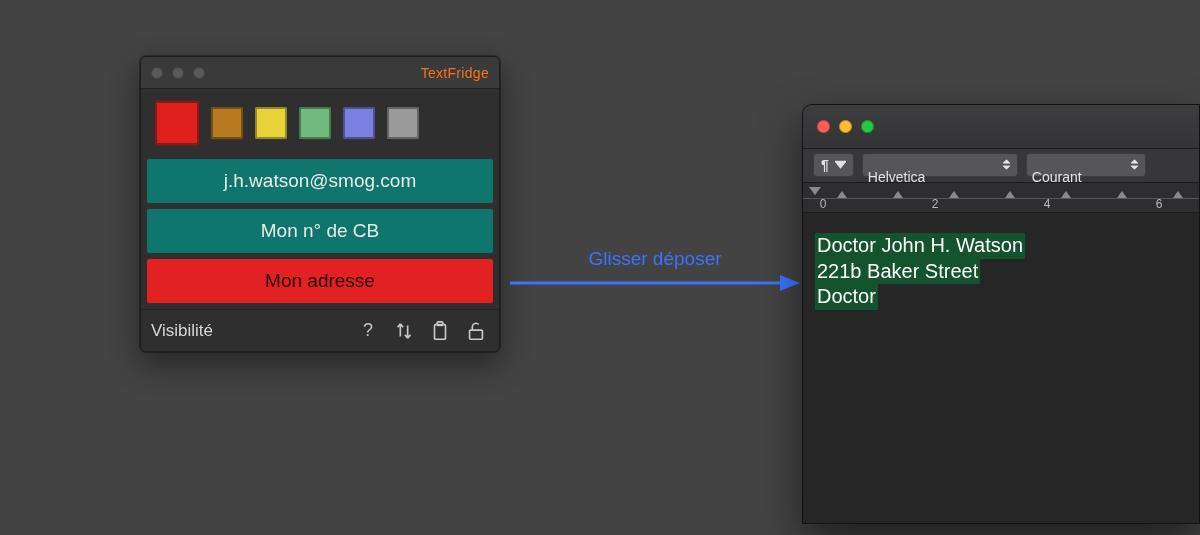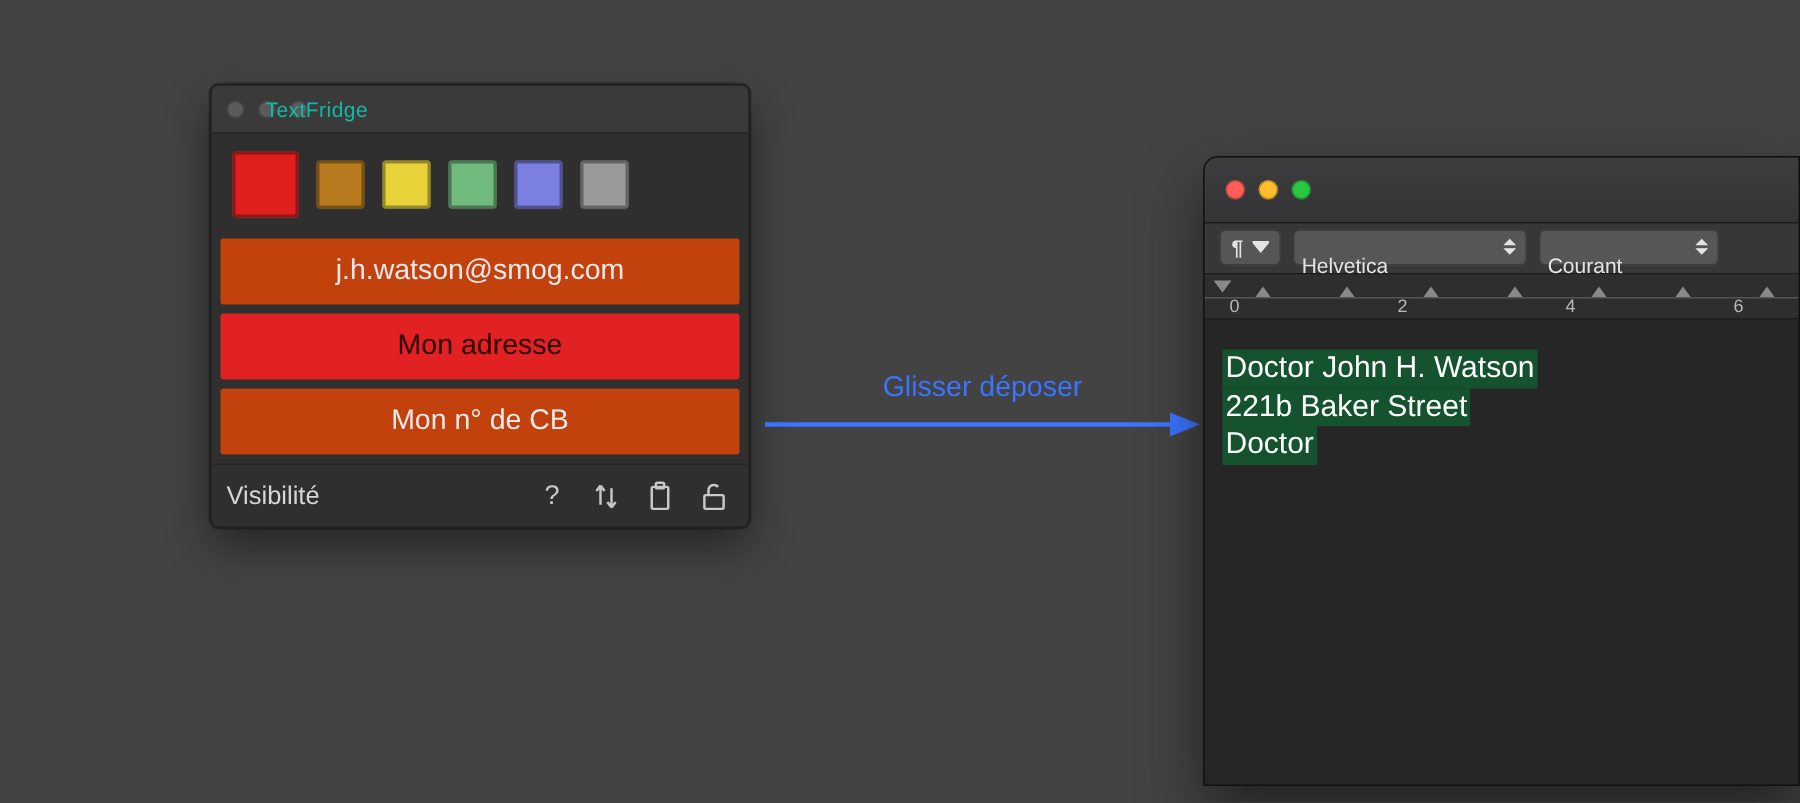--- a/index.html
+++ b/index.html
@@ -24,36 +24,36 @@
   }
   .tf-titlebar {
     height: 32px;
     display: flex; align-items: center;
     background: #3a3a3a;
     border-bottom: 1px solid #252525;
     padding: 0 10px;
   }
   .tf-traffic { display:flex; gap:9px; margin-right:10px; }
   .tf-dot { width:12px; height:12px; border-radius:50%; background:#5a5a5a; box-shadow: inset 0 0 0 1px rgba(0,0,0,.25); }
-  .tf-title { flex:1; text-align:left; color:#14b8a6; font-size:14px; letter-spacing:.3px; margin-left:-38px; }
+  .tf-title { flex:1; text-align:right; color:#f97316; font-size:14px; letter-spacing:.3px; margin-left:-38px; }
 
   .tf-swatches {
     display:flex; gap:12px; padding:12px 14px 14px; align-items:center;
   }
   .swatch {
     width:32px; height:32px; border-radius:2px;
     box-shadow: inset 0 0 0 2px rgba(0,0,0,.35), 0 1px 0 rgba(255,255,255,.03);
     cursor:pointer;
   }
   .swatch.selected { width:44px; height:44px; }
 
   .tf-list { display:flex; flex-direction:column; gap:6px; padding:0 6px 6px; }
   .tf-item {
     height:44px;
-    background:#c2410c;
+    background:#0f766e;
     display:flex; align-items:center; justify-content:center;
     font-size:19px; color:#eaeaea;
     border-radius:2px;
     cursor:grab;
   }
   .tf-item.selected { background:#e22122; color:#2a0404; font-weight:500; }
 
   .tf-footer {
     height:42px;
     display:flex; align-items:center;
@@ -176,25 +176,25 @@
       <div class="swatch" style="background: rgb(231, 210, 58);"></div>
       <div class="swatch" style="background: rgb(111, 186, 124);"></div>
       <div class="swatch" style="background: rgb(122, 127, 224);"></div>
       <div class="swatch" style="background: rgb(154, 154, 154);"></div>
     </div>
 
   <div class="tf-list" id="tf-list">
       <div class="tf-item">
         <span>j.h.watson@smog.com</span>
       </div>
+      <div class="tf-item">
+        <span>Mon n° de CB</span>
+      </div>
       <div class="tf-item selected">
         <span>Mon adresse</span>
-      </div>
-      <div class="tf-item">
-        <span>Mon n° de CB</span>
       </div>
     </div>
 
   <div class="tf-footer">
     <div class="tf-footer-label">Visibilité</div>
     <div class="tf-footer-spacer"></div>
     <div class="tf-icon-btn">
       <span style="font-size:18px;">?</span>
     </div>
     <div class="tf-icon-btn">

